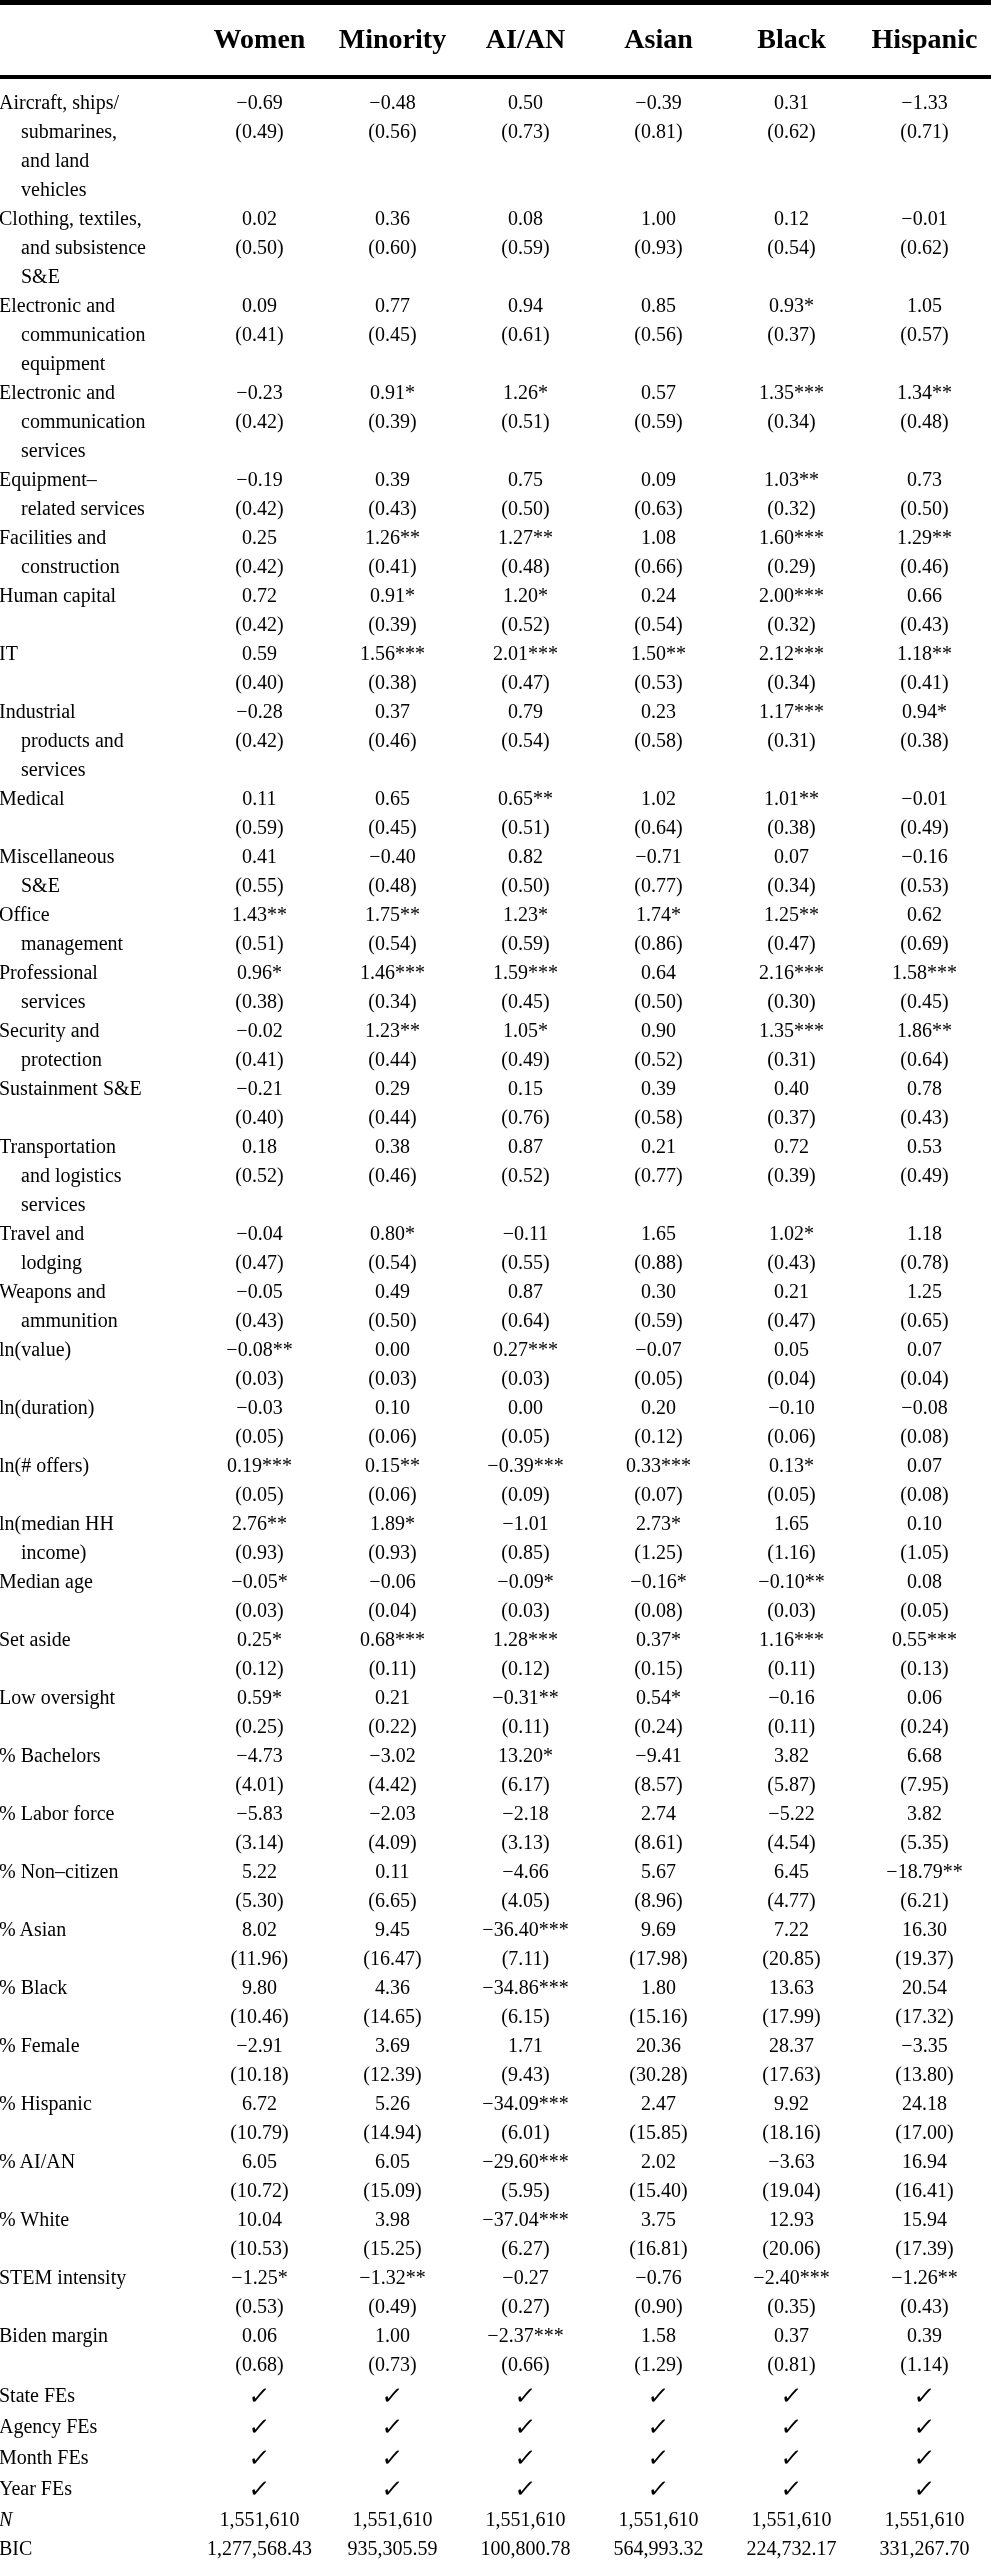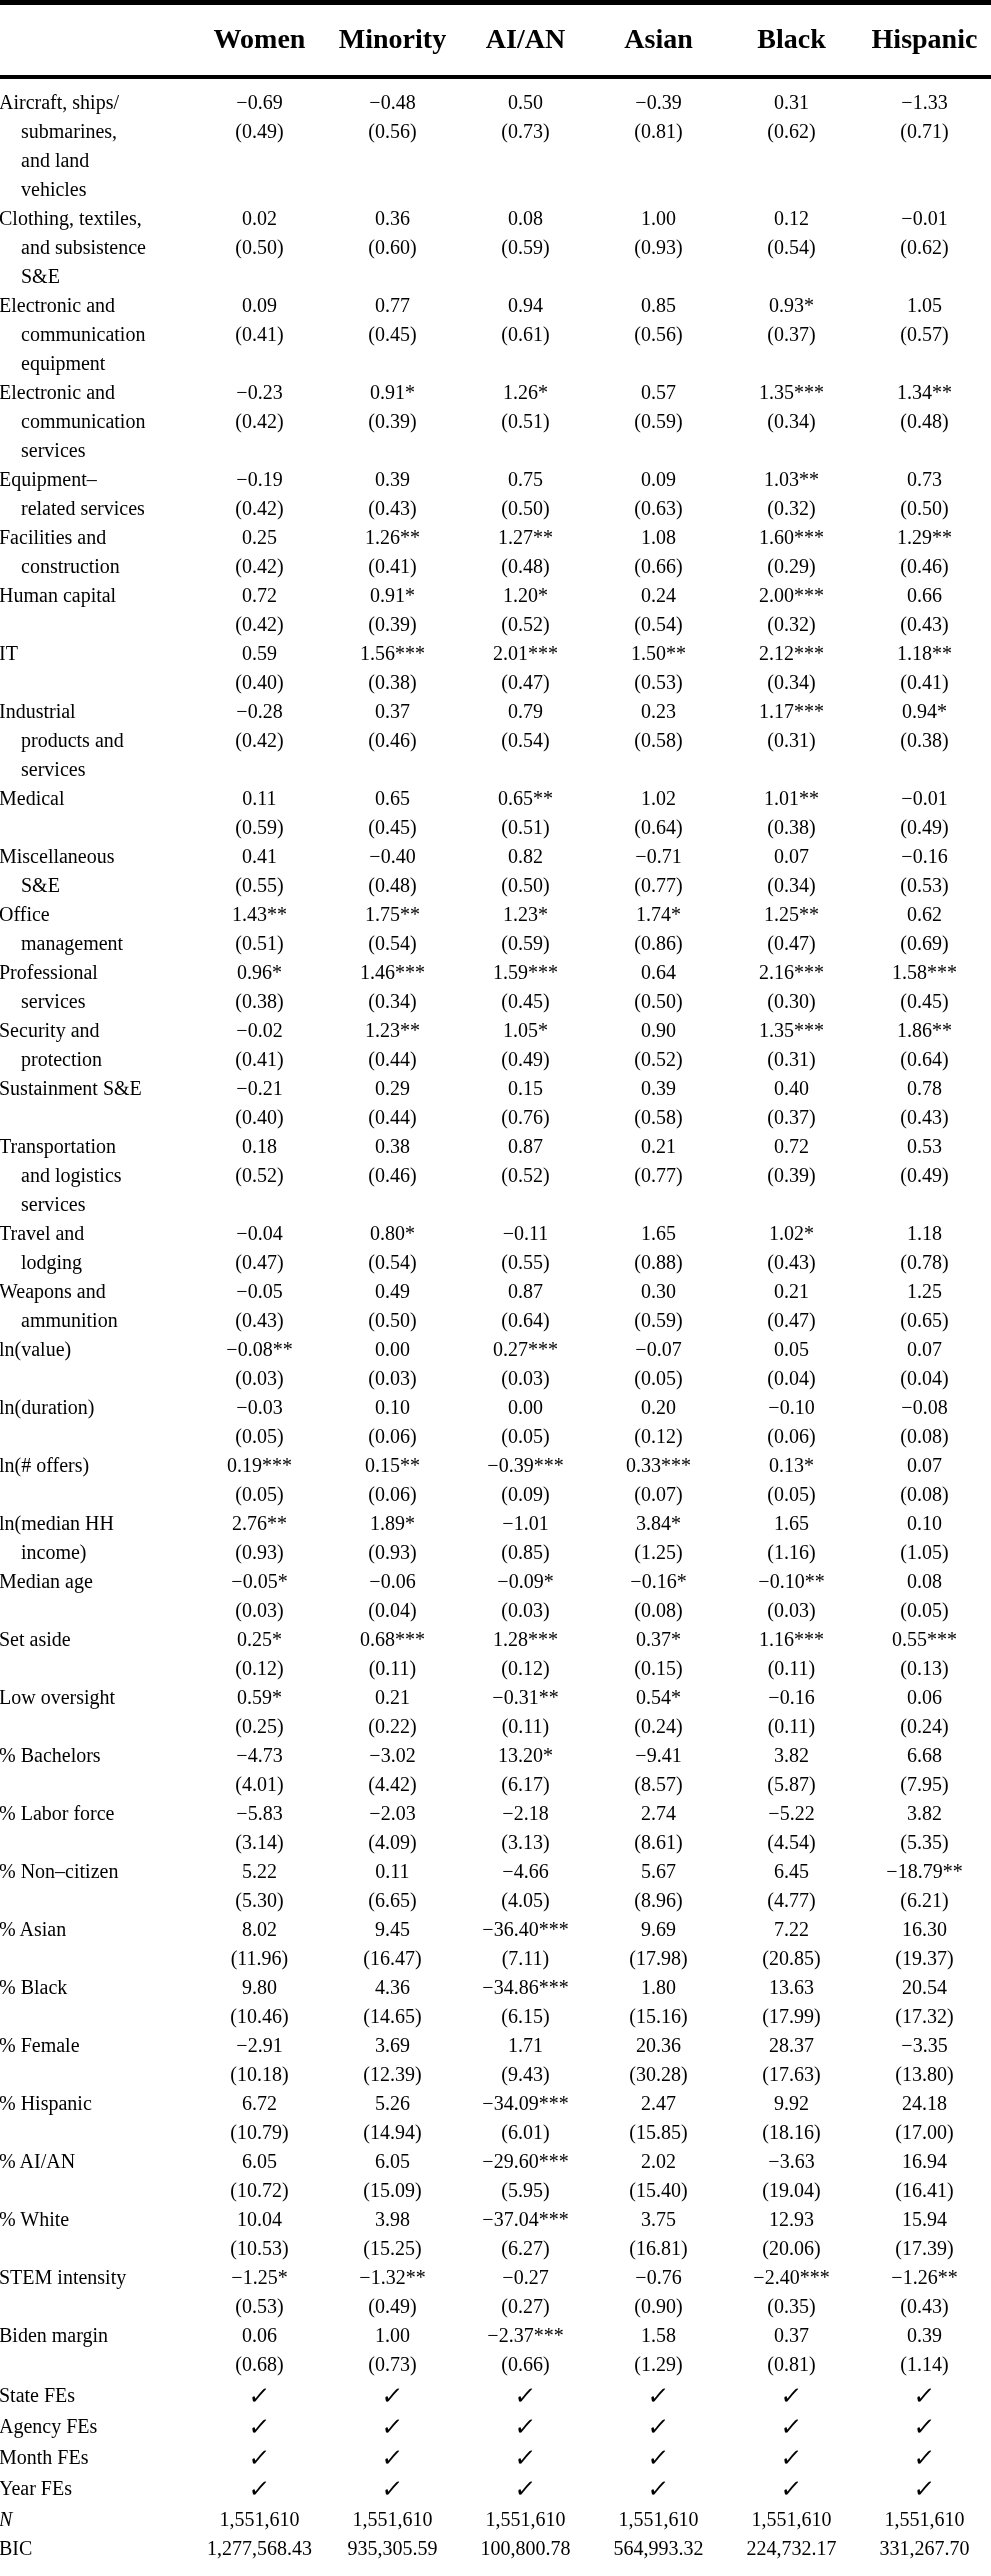--- a/index.html
+++ b/index.html
@@ -678,21 +678,21 @@
           </td>
           <td class="val">
             <div class="est">1.89*</div>
             <div class="se">(0.93)</div>
           </td>
           <td class="val">
             <div class="est">−1.01</div>
             <div class="se">(0.85)</div>
           </td>
           <td class="val">
-            <div class="est">3.84*</div>
+            <div class="est">2.73*</div>
             <div class="se">(1.25)</div>
           </td>
           <td class="val">
             <div class="est">1.65</div>
             <div class="se">(1.16)</div>
           </td>
           <td class="val">
             <div class="est">0.10</div>
             <div class="se">(1.05)</div>
           </td>

